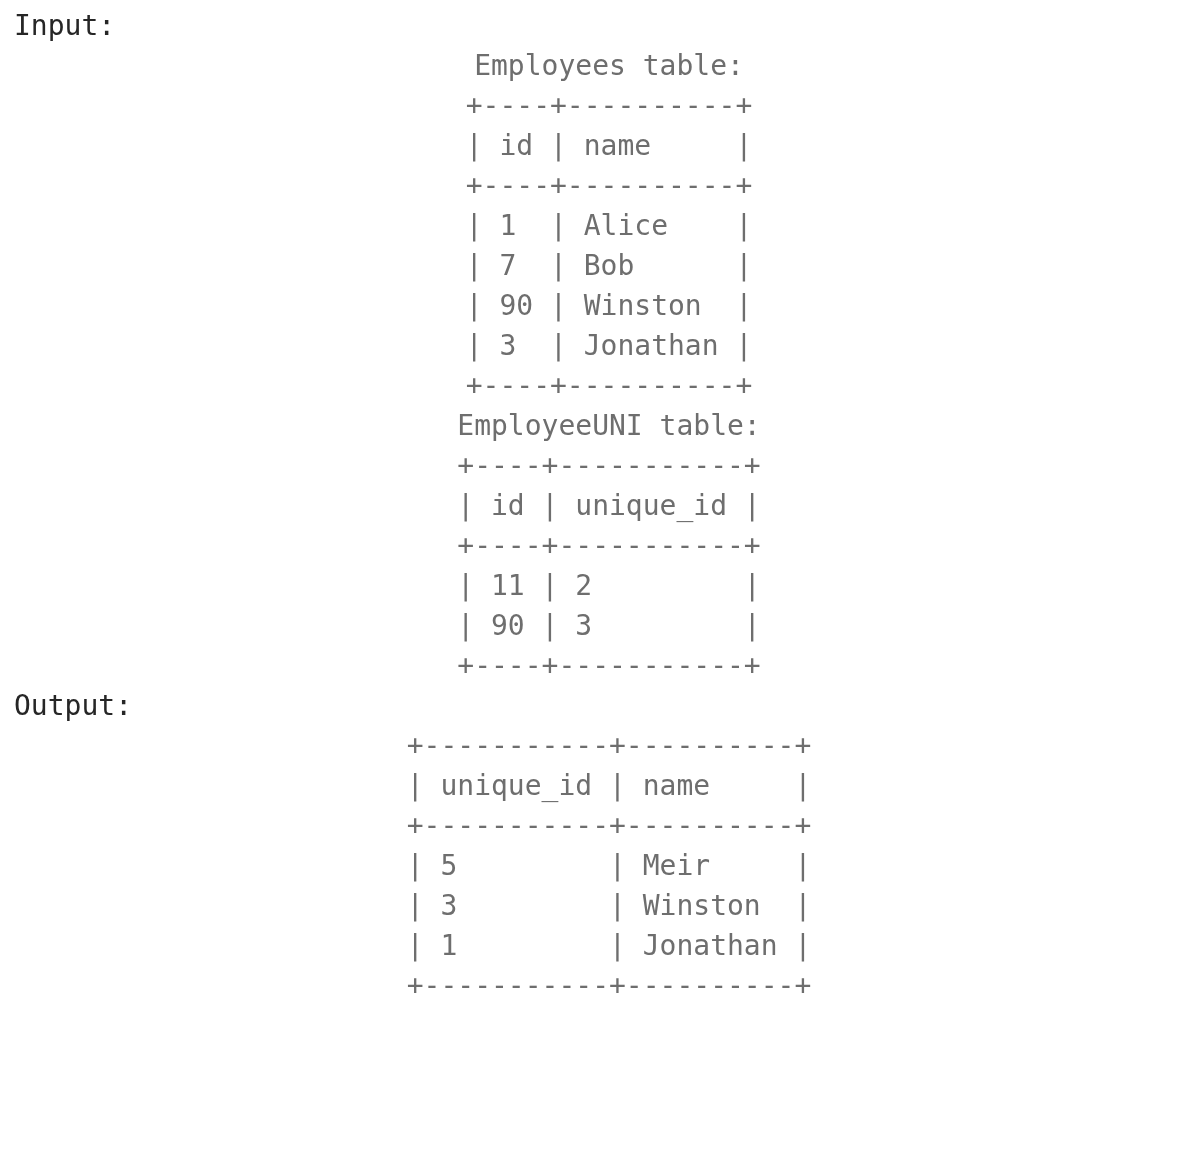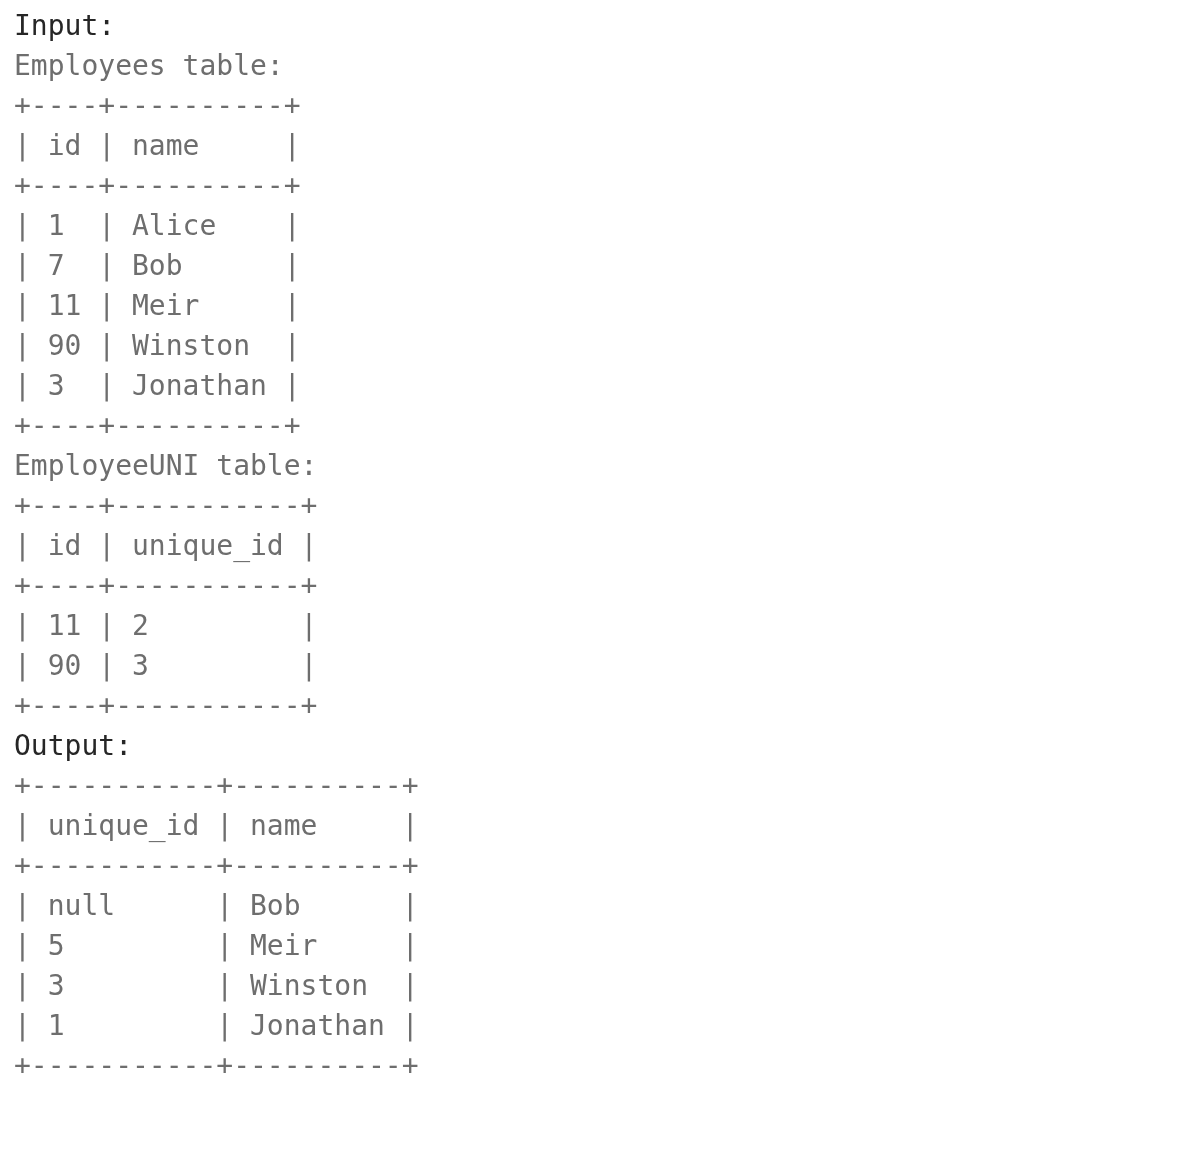--- a/index.html
+++ b/index.html
@@ -23,20 +23,21 @@
   .section-label {
     color: #262626;
     font-weight: normal;
     white-space: pre;
     letter-spacing: 0;
   }
   .mono-line {
     white-space: pre;
     color: #6e6e6e;
     letter-spacing: 0;
+    text-align: center;
   }
   .block {
     display: block;
   }
 </style>
 </head>
 <body>
 
 <div class="page">
 
@@ -44,21 +45,20 @@
     <div class="section-label">Input:</div>
 
     <div class="mono-line">Employees table:</div>
 
     <div>
       <div class="mono-line block">+----+----------+</div>
       <div class="mono-line block">| id | name     |</div>
       <div class="mono-line block">+----+----------+</div>
       <div class="mono-line block">| 1  | Alice    |</div>
       <div class="mono-line block">| 7  | Bob      |</div>
-      <div class="mono-line block">| 11 | Meir     |</div>
       <div class="mono-line block">| 90 | Winston  |</div>
       <div class="mono-line block">| 3  | Jonathan |</div>
       <div class="mono-line block">+----+----------+</div>
     </div>
 
     <div class="mono-line">EmployeeUNI table:</div>
 
     <div>
       <div class="mono-line block">+----+-----------+</div>
       <div class="mono-line block">| id | unique_id |</div>
@@ -69,21 +69,20 @@
     </div>
   </div>
 
   <div>
     <div class="section-label">Output:</div>
 
     <div>
       <div class="mono-line block">+-----------+----------+</div>
       <div class="mono-line block">| unique_id | name     |</div>
       <div class="mono-line block">+-----------+----------+</div>
-      <div class="mono-line block">| null      | Bob      |</div>
       <div class="mono-line block">| 5         | Meir     |</div>
       <div class="mono-line block">| 3         | Winston  |</div>
       <div class="mono-line block">| 1         | Jonathan |</div>
       <div class="mono-line block">+-----------+----------+</div>
     </div>
   </div>
 
 </div>
 
 </body></html>

